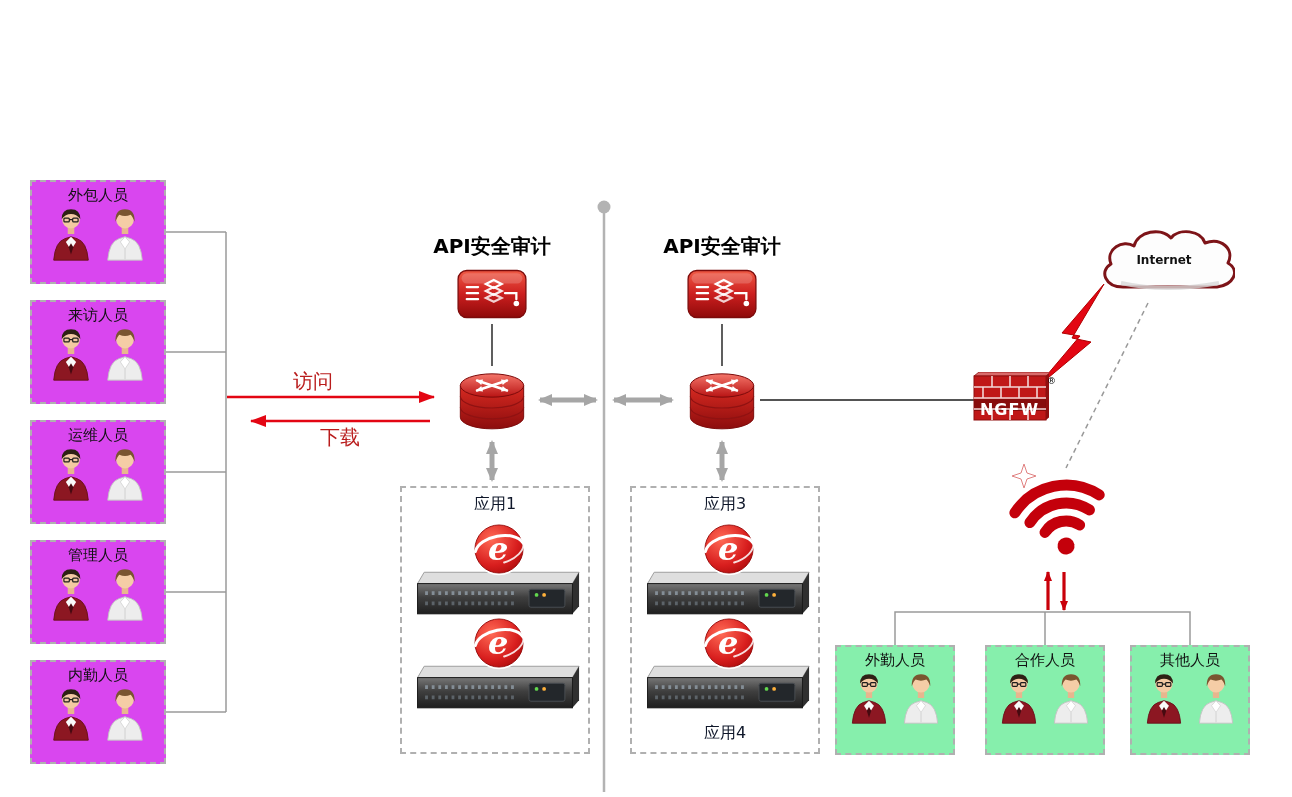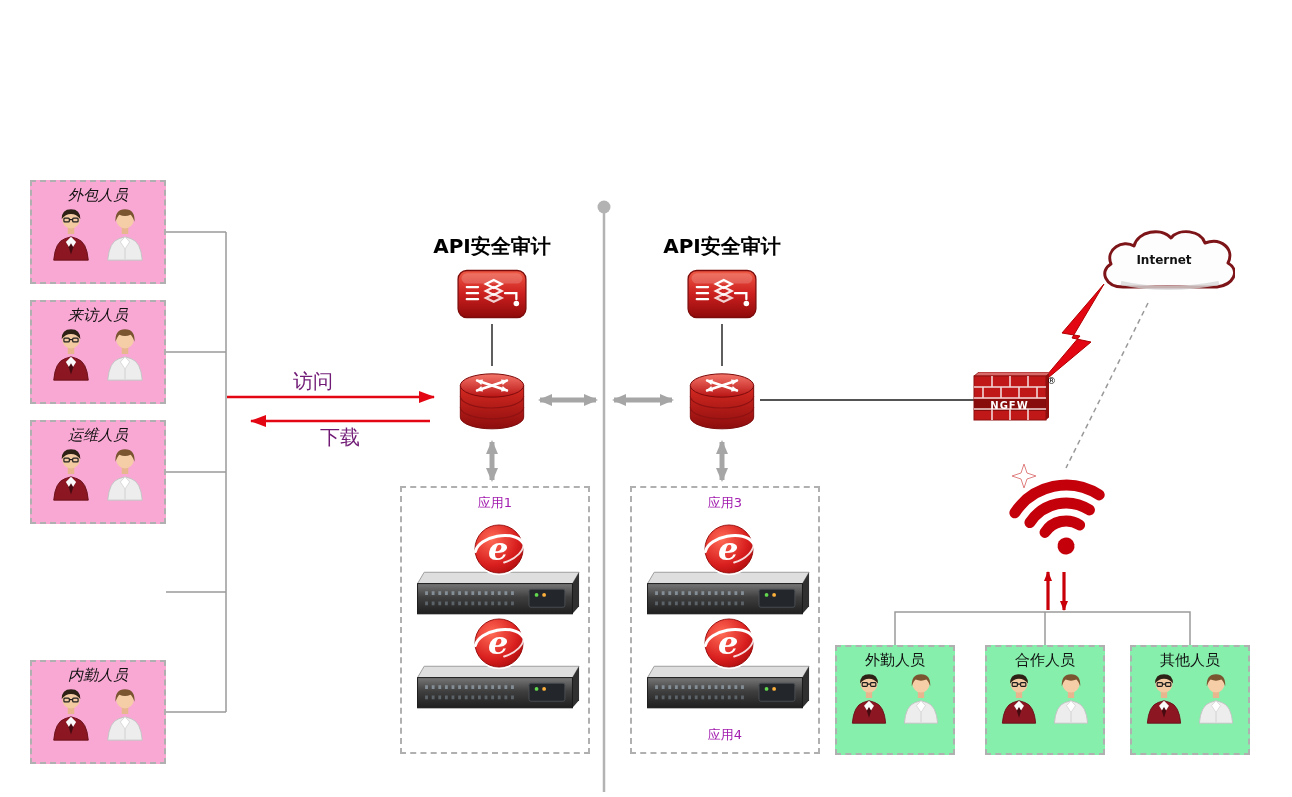--- a/index.html
+++ b/index.html
@@ -2,59 +2,59 @@
 <html><head>
 <meta charset="utf-8">
 <style>
   html,body{margin:0;padding:0;background:#fff;}
   .canvas{position:relative;width:1292px;height:797px;background:#fff;overflow:hidden;
           font-family:"DejaVu Sans","Liberation Sans",sans-serif;color:#111;}
   .overlay{position:absolute;left:0;top:0;width:1292px;height:797px;z-index:1;}
 
   
   .user-box{position:absolute;left:30px;width:136px;height:104px;border:2px dashed #b0b0b0;
-            background:#f9a8d4;box-sizing:border-box;z-index:2;font-style:italic;}
+            background:#d946ef;box-sizing:border-box;z-index:2;}
   .ub-0{top:180px}.ub-1{top:300px}.ub-2{top:420px}.ub-3{top:540px}.ub-4{top:660px}
   .right-box{position:absolute;top:645px;width:120px;height:110px;border:2px dashed #b0b0b0;
              background:#86efac;box-sizing:border-box;z-index:2;}
   .rb-0{left:835px}.rb-1{left:985px}.rb-2{left:1130px}
   .box-label{text-align:center;font-size:15px;color:#111;margin-top:4px;white-space:nowrap;}
   .persons{display:flex;justify-content:center;gap:8px;margin-top:1px;}
   .person{width:46px;height:56px;}
   .right-box .person{width:44px;height:54px;}
 
   
-  .flow-label{position:absolute;font-size:20px;color:#701a75;z-index:2;text-align:center;}
+  .flow-label{position:absolute;font-size:20px;color:#b91c1c;z-index:2;text-align:center;}
   .fl-access{left:293px;top:368px}
   .fl-download{left:320px;top:424px}
 
   
   .audit-title{position:absolute;width:132px;text-align:center;font-weight:bold;font-size:20px;color:#000;z-index:2;white-space:nowrap;}
   .at-left{left:426px;top:233px}.at-right{left:656px;top:233px}
   .audit-icon{position:absolute;width:80px;height:60px;z-index:2;}
   .ai-left{left:452px;top:264px}.ai-right{left:682px;top:264px}
   .switch-icon{position:absolute;width:80px;height:72px;z-index:2;}
   .sw-left{left:452px;top:362px}.sw-right{left:682px;top:362px}
 
   
   .app-box{position:absolute;top:486px;width:190px;height:268px;border:2px dashed #b0b0b0;
            background:#fff;box-sizing:border-box;z-index:2;}
   .ab-left{left:400px}.ab-right{left:630px}
-  .app-label{position:absolute;width:100%;text-align:center;font-size:13px;color:#a21caf;}
+  .app-label{position:absolute;width:100%;text-align:center;font-size:16px;color:#0f172a;}
   .al-top{top:6px}.al-bottom{bottom:8px}
   .ie-icon{position:absolute;width:54px;height:54px;left:70px;z-index:4;}
   .ie-a{top:34px}.ie-b{top:128px}
   .server-icon{position:absolute;left:8px;width:170px;height:52px;z-index:3;}
   .srv-a{top:80px}.srv-b{top:174px}
 
   
   .ngfw{position:absolute;left:973px;top:372px;width:76px;height:50px;z-index:2;}
   .ngfw svg{position:absolute;left:0;top:0;width:76px;height:50px;}
   .ngfw-label{position:absolute;left:0;top:28px;width:73px;text-align:center;color:#fff;
-              font-size:10px;font-weight:bold;letter-spacing:1px;z-index:2;}
+              font-size:16px;font-weight:bold;letter-spacing:1px;z-index:2;}
   .ngfw-reg{position:absolute;left:74px;top:4px;font-size:9px;color:#000;z-index:2;}
   .cloud{position:absolute;left:1093px;top:220px;width:142px;height:88px;z-index:2;}
   .cloud svg{width:100%;height:100%;}
   .cloud-label{position:absolute;left:0;top:33px;width:100%;text-align:center;font-weight:bold;
                font-size:12px;color:#111;}
   .wifi{position:absolute;left:1002px;top:458px;width:116px;height:104px;z-index:2;}
 </style>
 </head>
 <body>
 
@@ -237,20 +237,31 @@
     <div class="box-label">运维人员</div>
     <div class="persons">
       <svg class="person" viewBox="0 0 48 60">
           <use href="#sym-person-red"></use>
         </svg>
       <svg class="person" viewBox="0 0 48 60">
           <use href="#sym-person-light"></use>
         </svg>
     </div>
   </div>
+  <div class="user-box ub-3">
+    <div class="box-label">管理人员</div>
+    <div class="persons">
+      <svg class="person" viewBox="0 0 48 60">
+          <use href="#sym-person-red"></use>
+        </svg>
+      <svg class="person" viewBox="0 0 48 60">
+          <use href="#sym-person-light"></use>
+        </svg>
+    </div>
+  </div>
   <div class="user-box ub-4">
     <div class="box-label">内勤人员</div>
     <div class="persons">
       <svg class="person" viewBox="0 0 48 60">
           <use href="#sym-person-red"></use>
         </svg>
       <svg class="person" viewBox="0 0 48 60">
           <use href="#sym-person-light"></use>
         </svg>
     </div>

